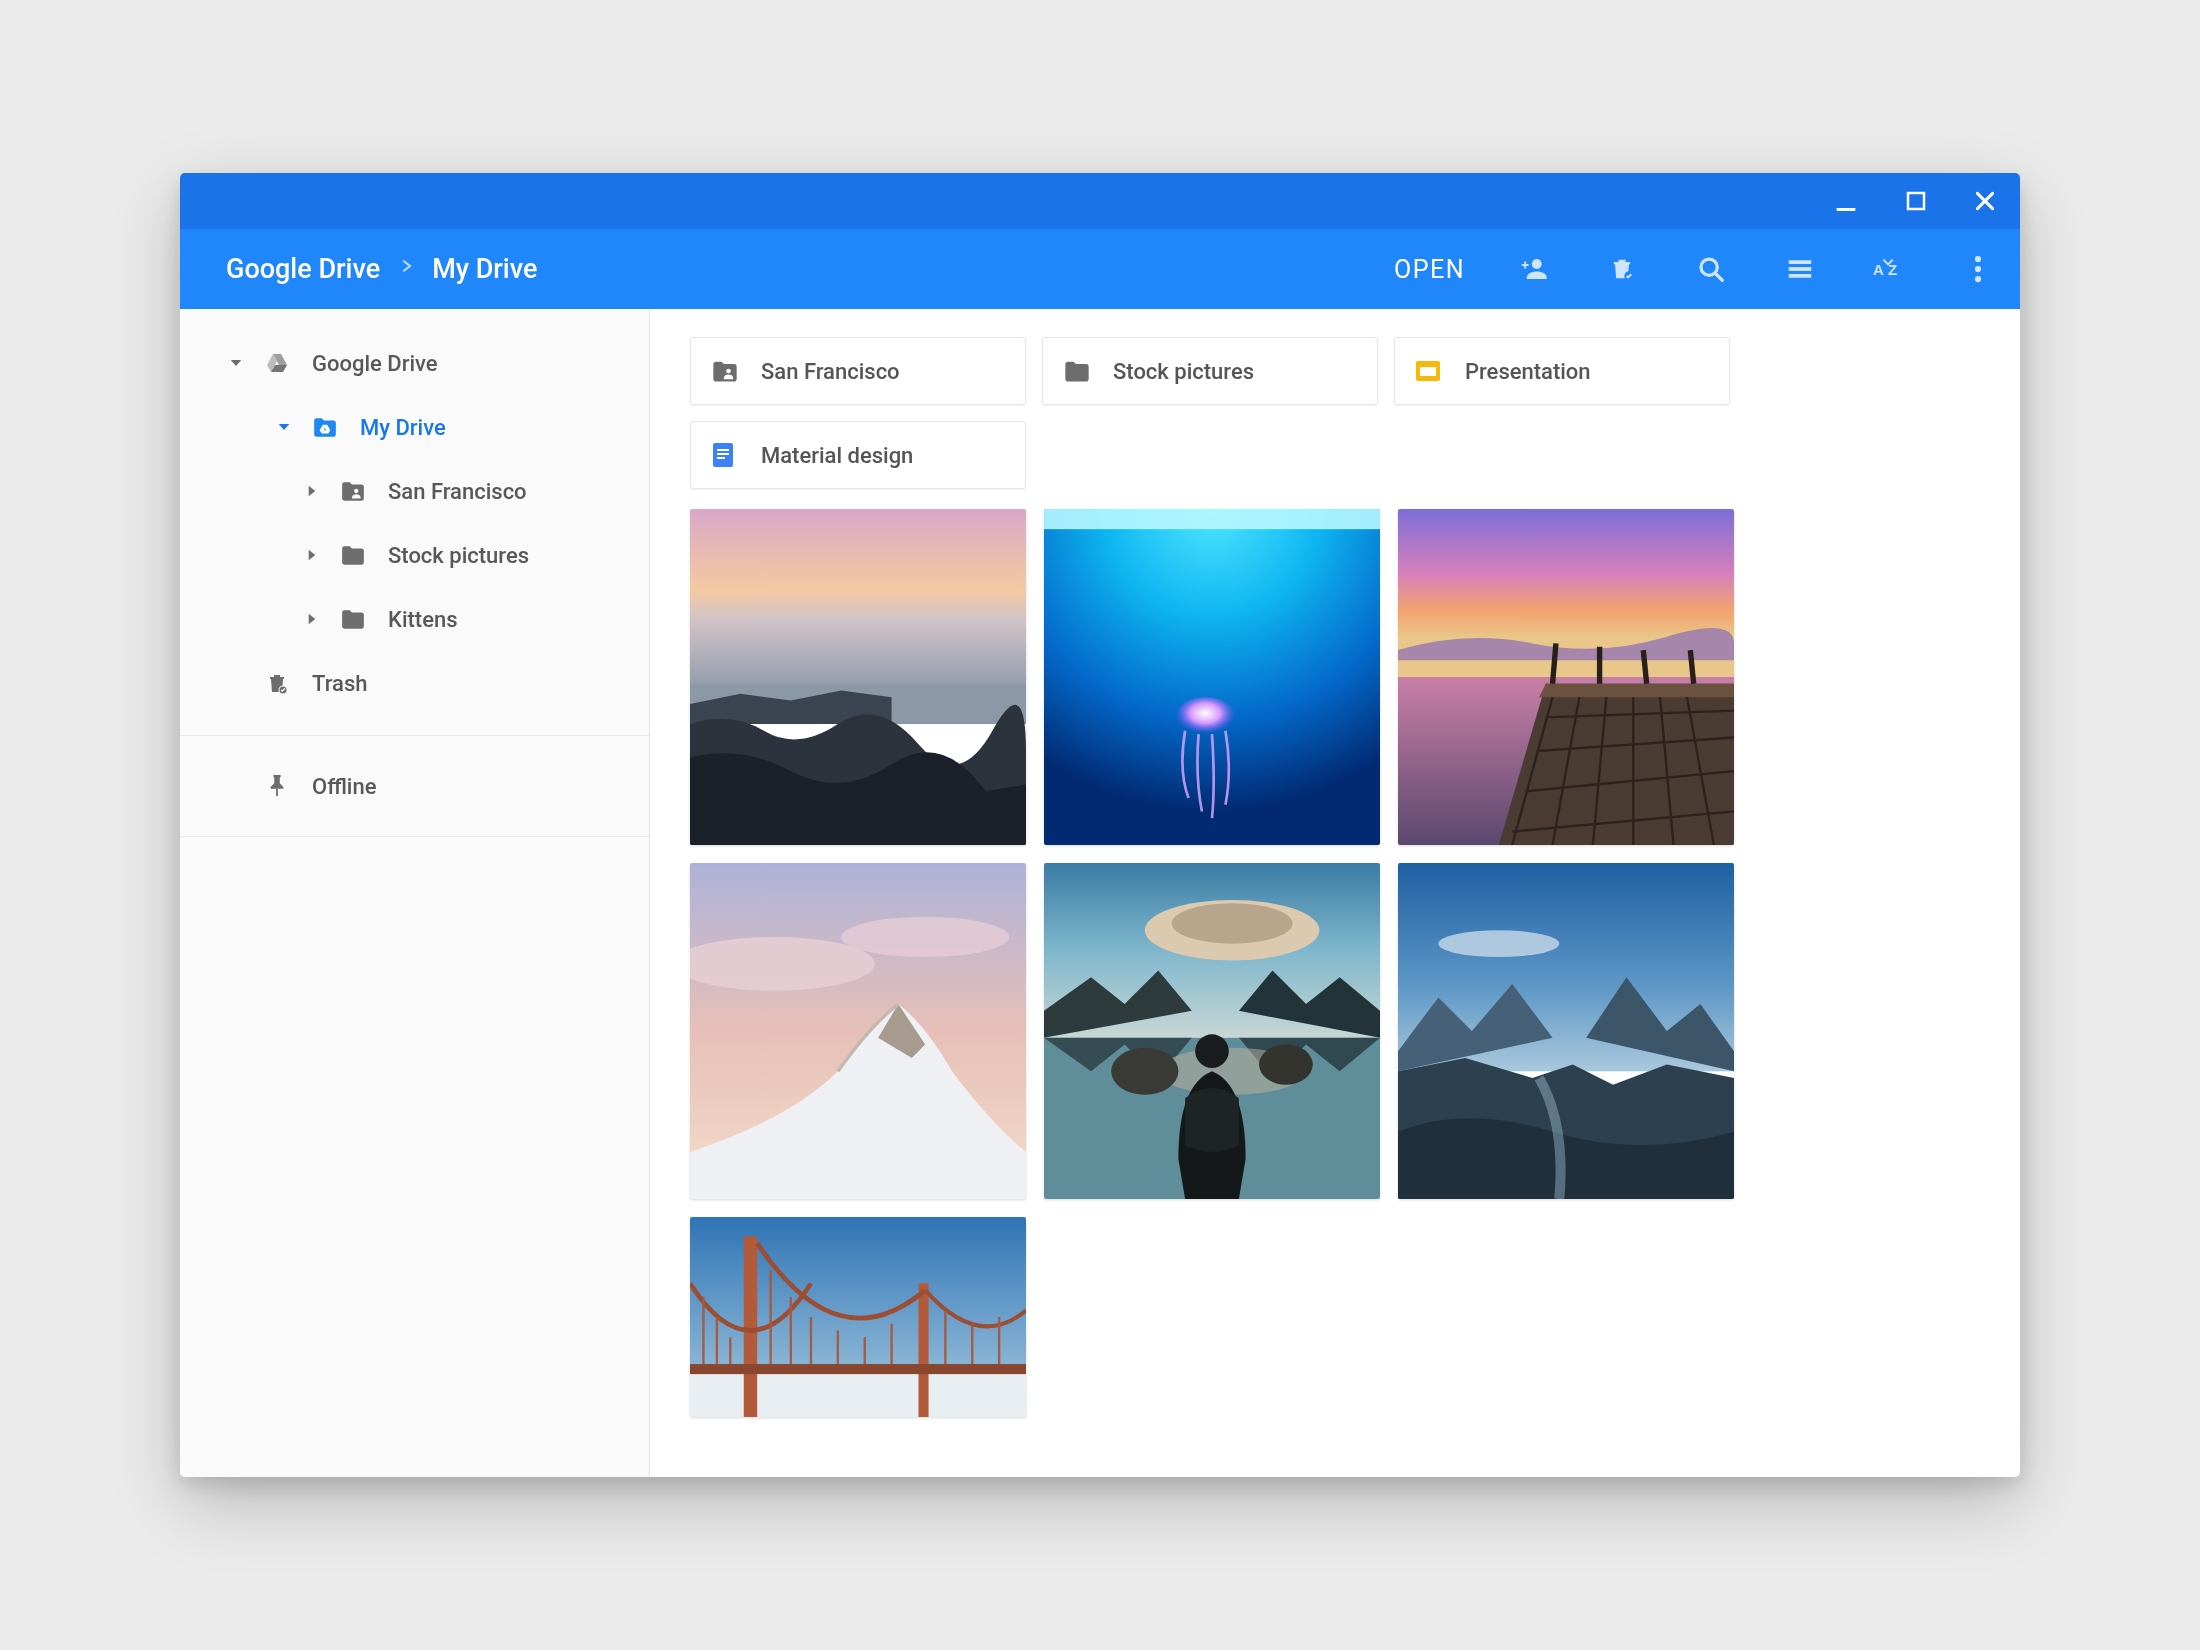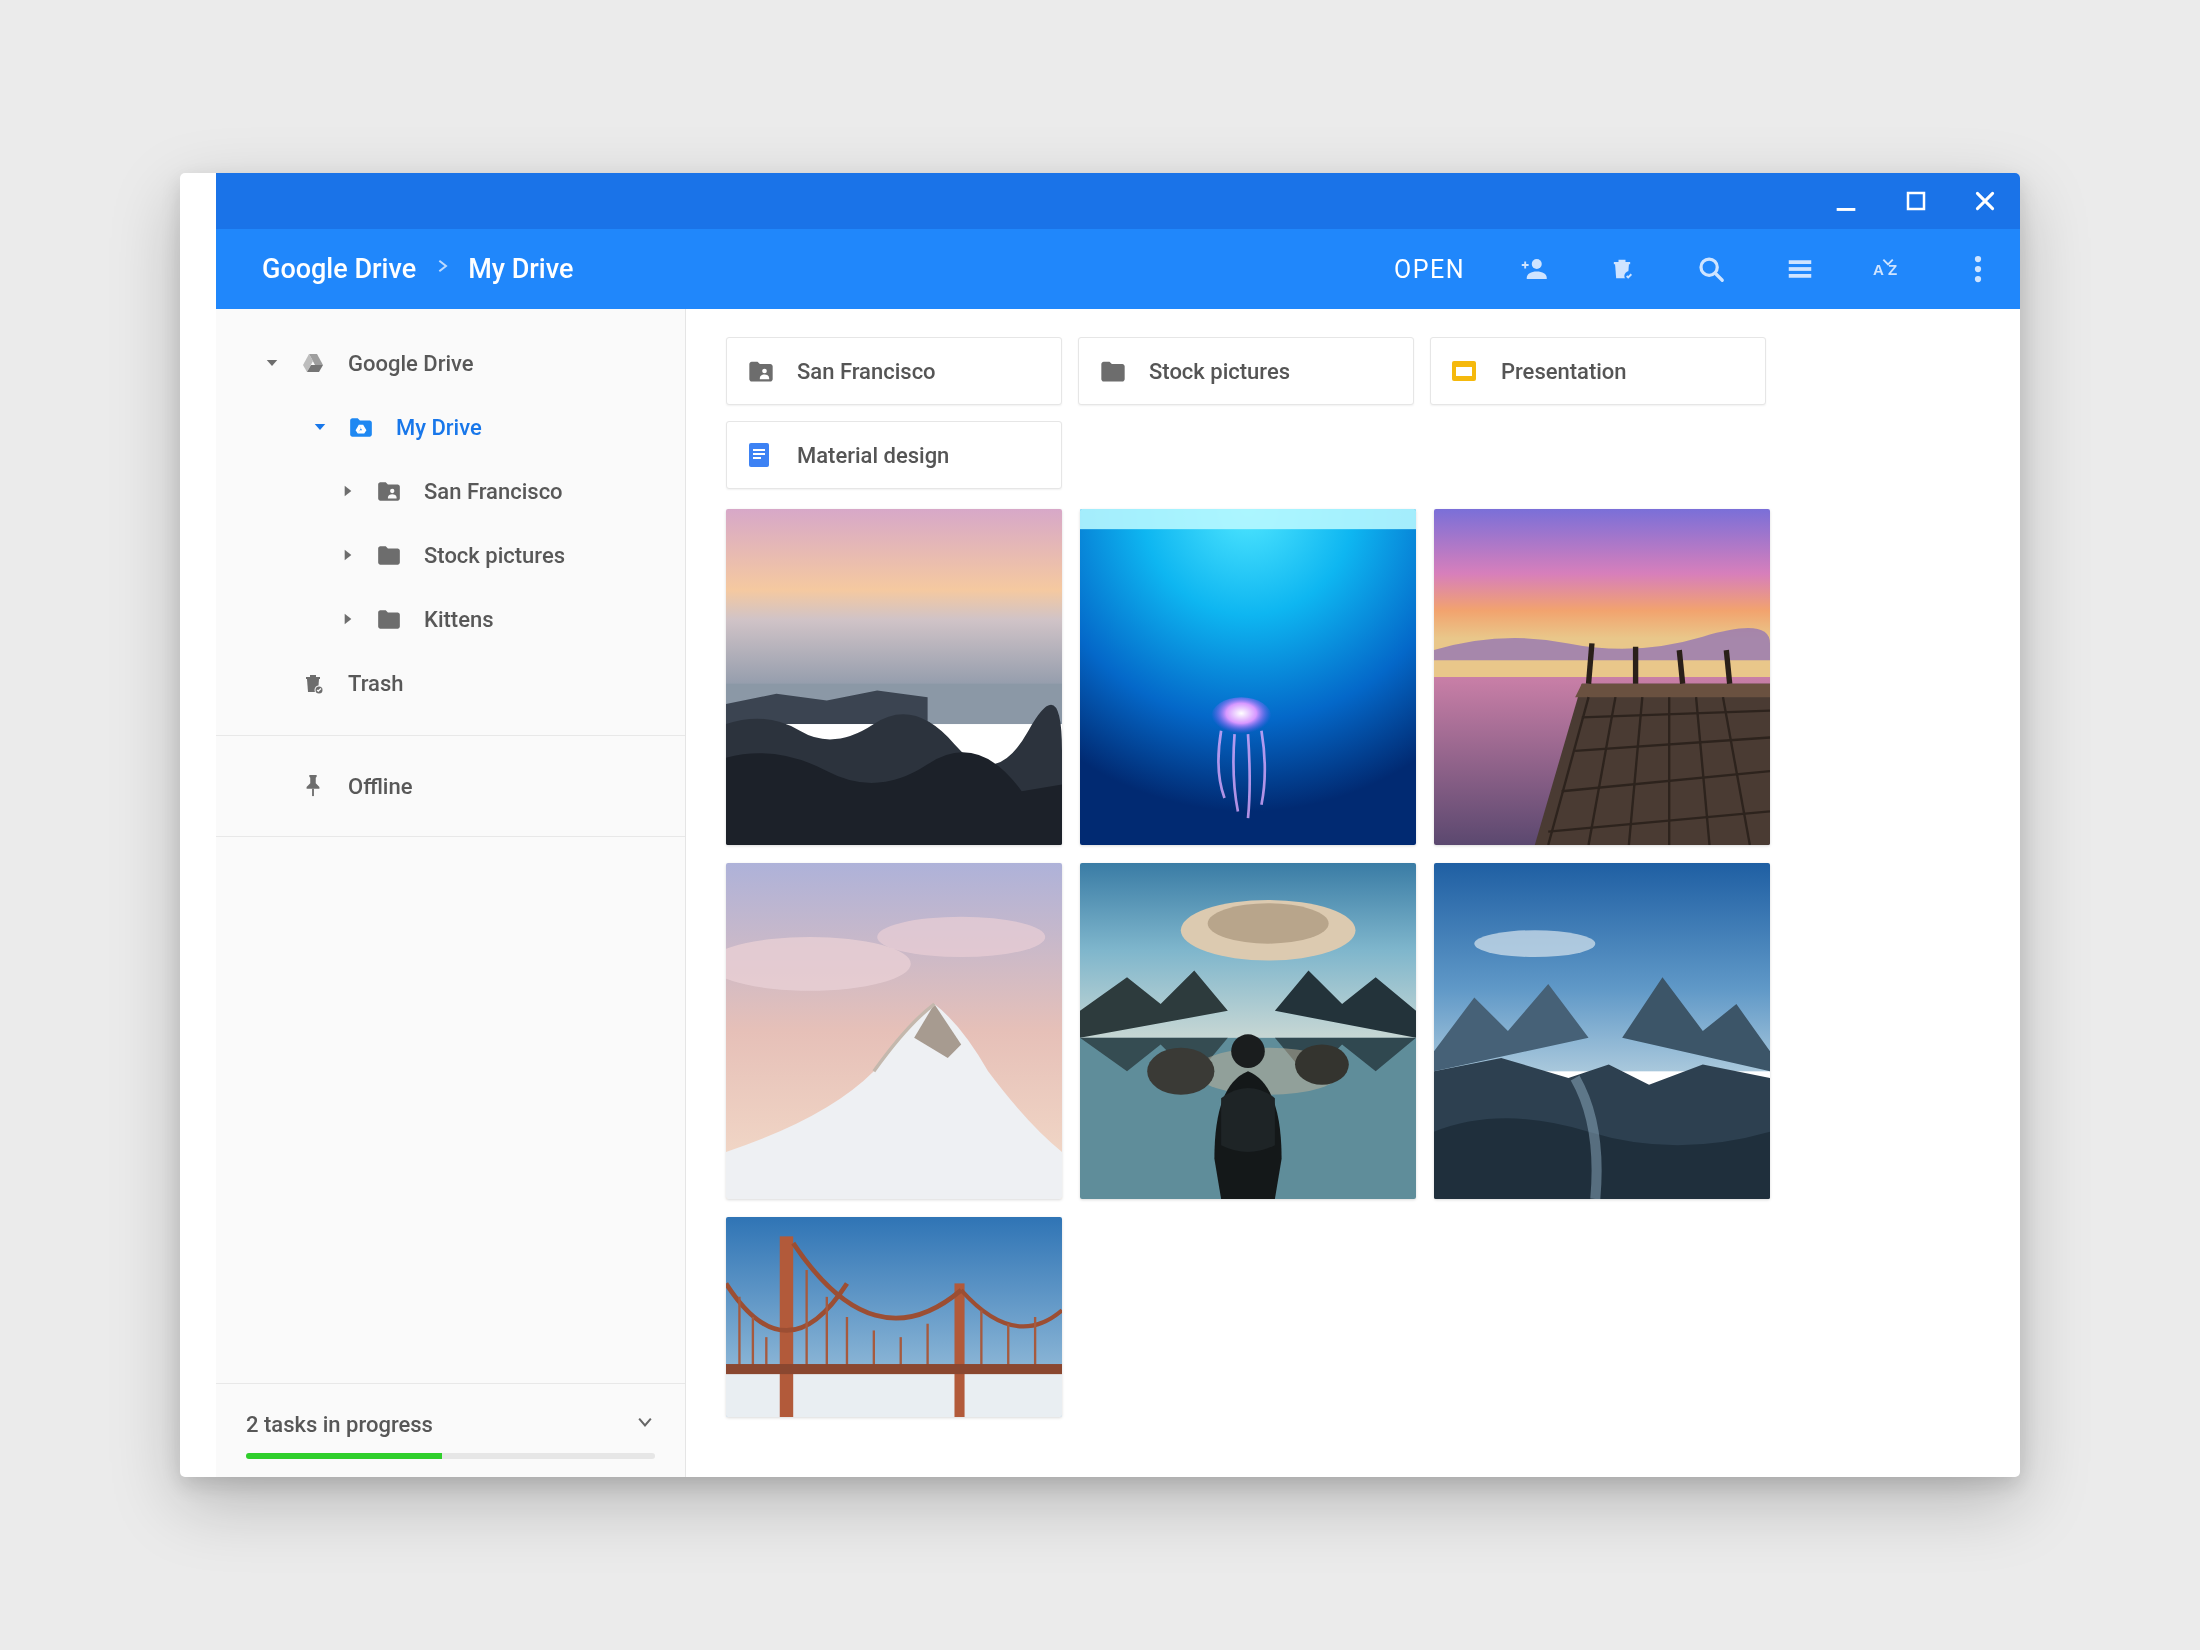--- a/index.html
+++ b/index.html
@@ -10,21 +10,21 @@
     -webkit-font-smoothing: antialiased;
   }
   .window {
     position: absolute;
     left: 180px; top: 173px;
     width: 1840px; height: 1304px;
     background: #fff;
     border-radius: 5px;
     box-shadow: 0 25px 70px rgba(0,0,0,0.22), 0 8px 20px rgba(0,0,0,0.12);
     overflow: hidden;
-    display: flex; flex-direction: column; padding-left: 36px;
+    display: flex; flex-direction: column;
   }
   
   .titlebar {
     height: 56px;
     background: #1a73e8;
     display: flex; align-items: center; justify-content: flex-end;
     padding-right: 22px; gap: 44px;
     color: #fff;
   }
   .tb-btn svg { display:block; }
@@ -305,33 +305,20 @@
           <span class="ricon">
             <svg width="22" height="28" viewBox="0 0 24 28" fill="#6d6d6d">
                 <path d="M8 2h8v2l-1 1v6l4 4v2H5v-2l4-4V5L8 4z"></path>
                 <rect x="11" y="17" width="2" height="8"></rect>
               </svg>
           </span>
           <span class="label">Offline</span>
         </div>
       </div>
 
-      <div class="status">
-        <div class="status-row">
-          <span>2 tasks in progress</span>
-          <span class="chev">
-            <svg width="20" height="20" viewBox="0 0 24 24">
-                <path d="M5 8 L12 16 L19 8" fill="none" stroke="#666" stroke-width="2.5"></path>
-              </svg>
-          </span>
-        </div>
-        <div class="progress">
-          <div class="bar" style="width: 48%;"></div>
-        </div>
-      </div>
     </div>
 
     <div class="main">
       <div class="chips">
         <div class="chip">
           <span class="cicon">
             <svg width="28" height="24" viewBox="0 0 24 20">
                 <path d="M2 4c0-1 1-2 2-2h5l2 2h9c1 0 2 1 2 2v11c0 1-1 2-2 2H4c-1 0-2-1-2-2z" fill="#6d6d6d"></path>
                 <circle cx="15" cy="10" r="2" fill="#fff"></circle>
                 <path d="M11 16c0-2 2-3 4-3s4 1 4 3v1h-8z" fill="#fff"></path>

